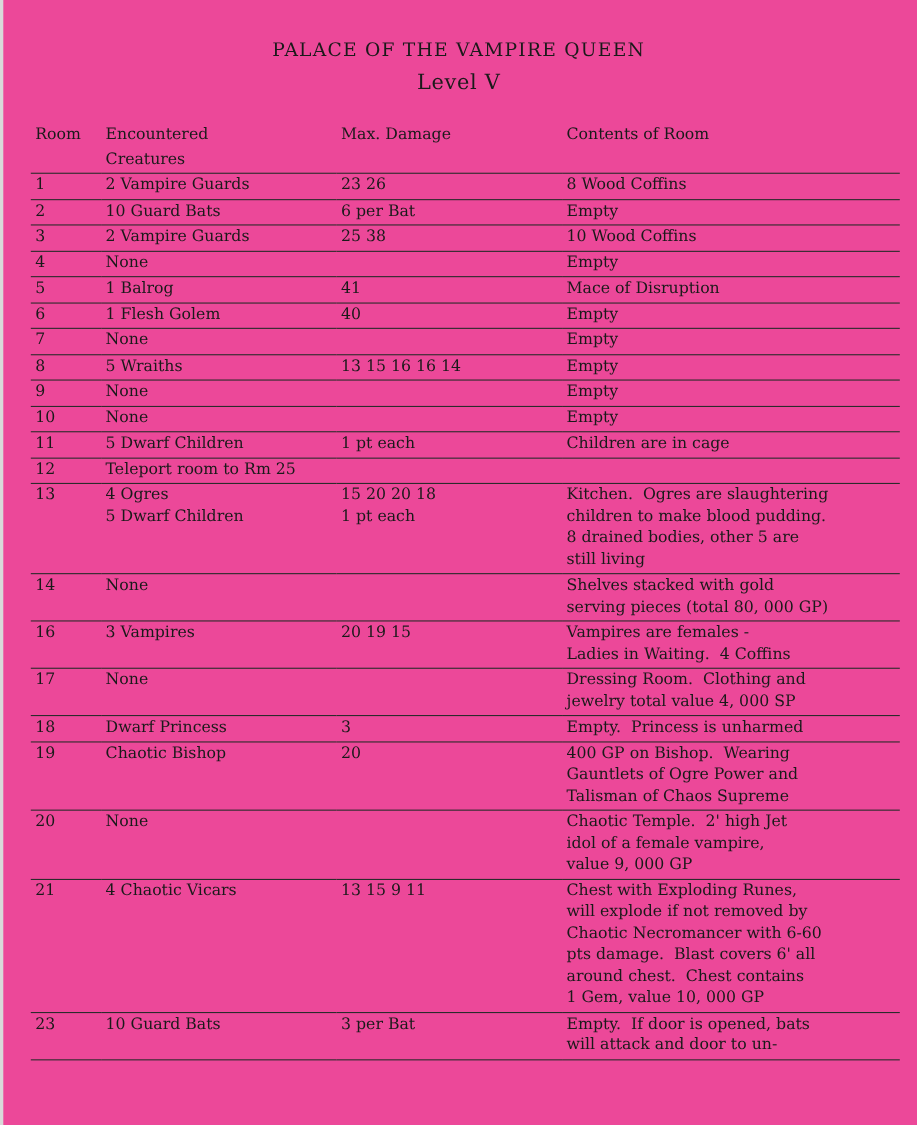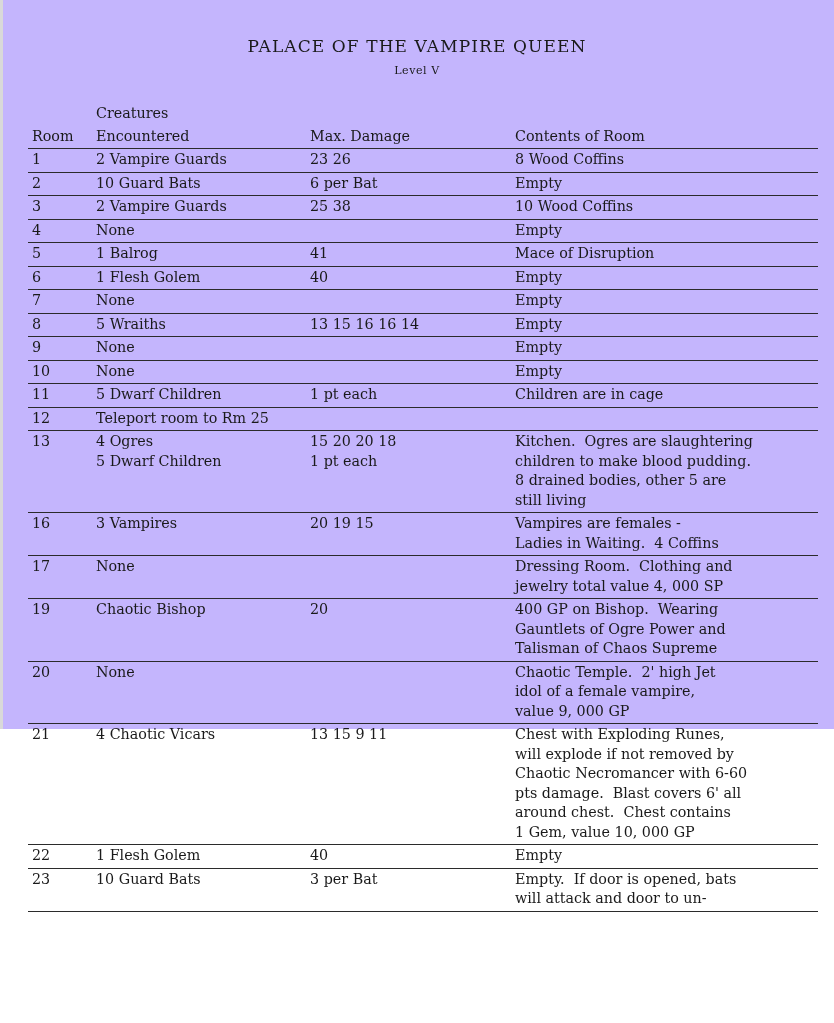--- a/index.html
+++ b/index.html
@@ -10,36 +10,36 @@
   body {
     width: 834px;
     height: 1023px;
     font-family: "DejaVu Serif", "Liberation Serif", serif;
     color: #1a1a1a;
     overflow: hidden;
   }
   .page {
     position: relative;
     width: 834px;
-    height: 729px;
+    height: 1023px;
     box-sizing: border-box;
     padding: 0;
-    background: #c4b5fd;
+    background: #ec4899;
   }
   .title-block {
     text-align: center;
     padding-top: 36px;
   }
   .doc-title {
     font-size: 17px;
     letter-spacing: 1.1px;
     font-family: "DejaVu Serif", "Liberation Serif", serif;
   }
   .doc-subtitle {
-    font-size: 11px;
+    font-size: 19px;
     letter-spacing: 0.6px;
     margin-top: 8px;
   }
   table.room-table {
     border-collapse: collapse;
     margin: 26px 0 0 28px;
     width: 790px;
     font-size: 14.3px;
     table-layout: fixed;
   }
@@ -94,31 +94,31 @@
 
   <table class="room-table">
     <colgroup>
       <col class="col-room">
       <col class="col-creat">
       <col class="col-dmg">
       <col class="col-contents">
     </colgroup>
     <thead>
       <tr>
+        <th>Room</th>
+        <th>Encountered</th>
+        <th>Max. Damage</th>
+        <th>Contents of Room</th>
+      </tr>
+      <tr>
         <th></th>
         <th class="hdr-creatures-top">Creatures</th>
         <th></th>
         <th></th>
       </tr>
-      <tr>
-        <th>Room</th>
-        <th>Encountered</th>
-        <th>Max. Damage</th>
-        <th>Contents of Room</th>
-      </tr>
     </thead>
     <tbody>
         <tr>
           <td class="room-num">
             <div class="cell-lines">
               <div>1</div>
             </div>
           </td>
           <td>
             <div class="cell-lines">
@@ -391,20 +391,43 @@
               <div>Kitchen.  Ogres are slaughtering</div>
               <div>children to make blood pudding.</div>
               <div>8 drained bodies, other 5 are</div>
               <div>still living</div>
             </div>
           </td>
         </tr>
         <tr>
           <td class="room-num">
             <div class="cell-lines">
+              <div>14</div>
+            </div>
+          </td>
+          <td>
+            <div class="cell-lines">
+              <div>None</div>
+            </div>
+          </td>
+          <td>
+            <div class="cell-lines">
+              <div></div>
+            </div>
+          </td>
+          <td>
+            <div class="cell-lines">
+              <div>Shelves stacked with gold</div>
+              <div>serving pieces (total 80, 000 GP)</div>
+            </div>
+          </td>
+        </tr>
+        <tr>
+          <td class="room-num">
+            <div class="cell-lines">
               <div>16</div>
             </div>
           </td>
           <td>
             <div class="cell-lines">
               <div>3 Vampires</div>
             </div>
           </td>
           <td>
             <div class="cell-lines">
@@ -431,20 +454,42 @@
           </td>
           <td>
             <div class="cell-lines">
               <div></div>
             </div>
           </td>
           <td>
             <div class="cell-lines">
               <div>Dressing Room.  Clothing and</div>
               <div>jewelry total value 4, 000 SP</div>
+            </div>
+          </td>
+        </tr>
+        <tr>
+          <td class="room-num">
+            <div class="cell-lines">
+              <div>18</div>
+            </div>
+          </td>
+          <td>
+            <div class="cell-lines">
+              <div>Dwarf Princess</div>
+            </div>
+          </td>
+          <td>
+            <div class="cell-lines">
+              <div>3</div>
+            </div>
+          </td>
+          <td>
+            <div class="cell-lines">
+              <div>Empty.  Princess is unharmed</div>
             </div>
           </td>
         </tr>
         <tr>
           <td class="room-num">
             <div class="cell-lines">
               <div>19</div>
             </div>
           </td>
           <td>
@@ -512,42 +557,20 @@
               <div>Chaotic Necromancer with 6-60</div>
               <div>pts damage.  Blast covers 6' all</div>
               <div>around chest.  Chest contains</div>
               <div>1 Gem, value 10, 000 GP</div>
             </div>
           </td>
         </tr>
         <tr>
           <td class="room-num">
             <div class="cell-lines">
-              <div>22</div>
-            </div>
-          </td>
-          <td>
-            <div class="cell-lines">
-              <div>1 Flesh Golem</div>
-            </div>
-          </td>
-          <td>
-            <div class="cell-lines">
-              <div>40</div>
-            </div>
-          </td>
-          <td>
-            <div class="cell-lines">
-              <div>Empty</div>
-            </div>
-          </td>
-        </tr>
-        <tr>
-          <td class="room-num">
-            <div class="cell-lines">
               <div>23</div>
             </div>
           </td>
           <td>
             <div class="cell-lines">
               <div>10 Guard Bats</div>
             </div>
           </td>
           <td>
             <div class="cell-lines">

